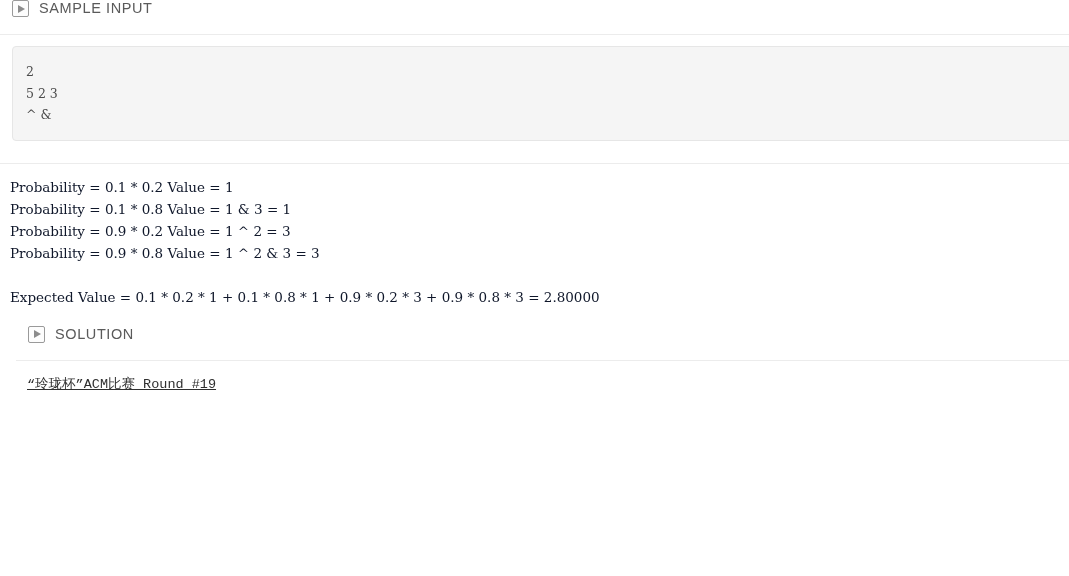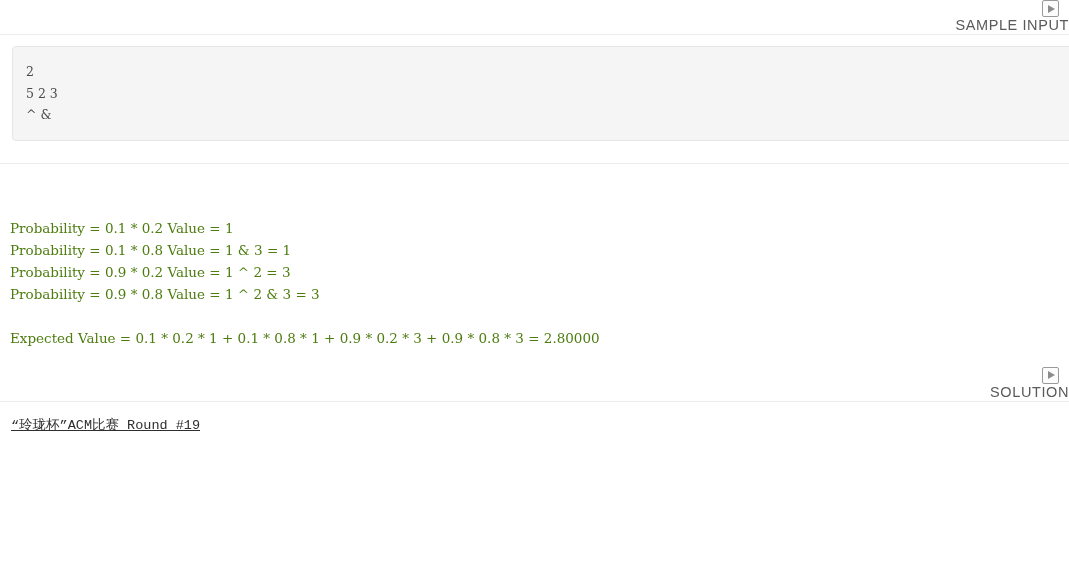--- a/index.html
+++ b/index.html
@@ -19,24 +19,23 @@
   .page {
     position: relative;
     width: 1069px;
     height: 576px;
     background: #ffffff;
   }
 
   
   .section-head {
     display: flex;
-    align-items: flex-end;
+    align-items: flex-start;
     padding: 0 0 0 12px;
     height: 34px;
-    flex-direction: column;
   }
   .play-icon {
     width: 17px;
     height: 17px;
     flex: 0 0 17px;
     border: 1px solid #9a9a9a;
     border-radius: 2px;
     position: relative;
     margin-right: 10px;
     background: #fdfdfd;
@@ -80,44 +79,43 @@
     color: #4a4a4a;
     line-height: 21.5px;
   }
   .code-block .line { white-space: pre; }
 
   
   .hint-body {
     padding: 12px 12px 0 10px;
     font-family: "DejaVu Serif", "Liberation Serif", serif;
     font-size: 13.5px;
-    color: #4d7c0f;
+    color: #0f172a;
     line-height: 22px;
-    margin-top: 41px;
   }
   .hint-body .hint-line { white-space: pre; }
   .hint-spacer { height: 22px; }
 
   
   .solution-body {
     padding: 13px 0 0 11px;
   }
   .solution-link {
     font-family: Liberation Mono, monospace;
     font-size: 13.5px;
     color: #2f2f2f;
     text-decoration: underline;
     cursor: pointer;
     white-space: nowrap;
   }
 
   .blk-sample-input  { margin-top: 0px; }
   .blk-sample-output { margin-top: 20px; }
   .blk-hint          { margin-top: 22px; }
-  .blk-solution      { margin-top: 18px; }
+  .blk-solution      { margin-top: 18px; padding-left: 16px; }
 </style>
 </head>
 <body>
 
 <div class="page">
 
   <div class="blk-sample-input">
     <div class="section-head">
       <span class="play-icon"></span>
       <span class="section-title">SAMPLE INPUT</span>

